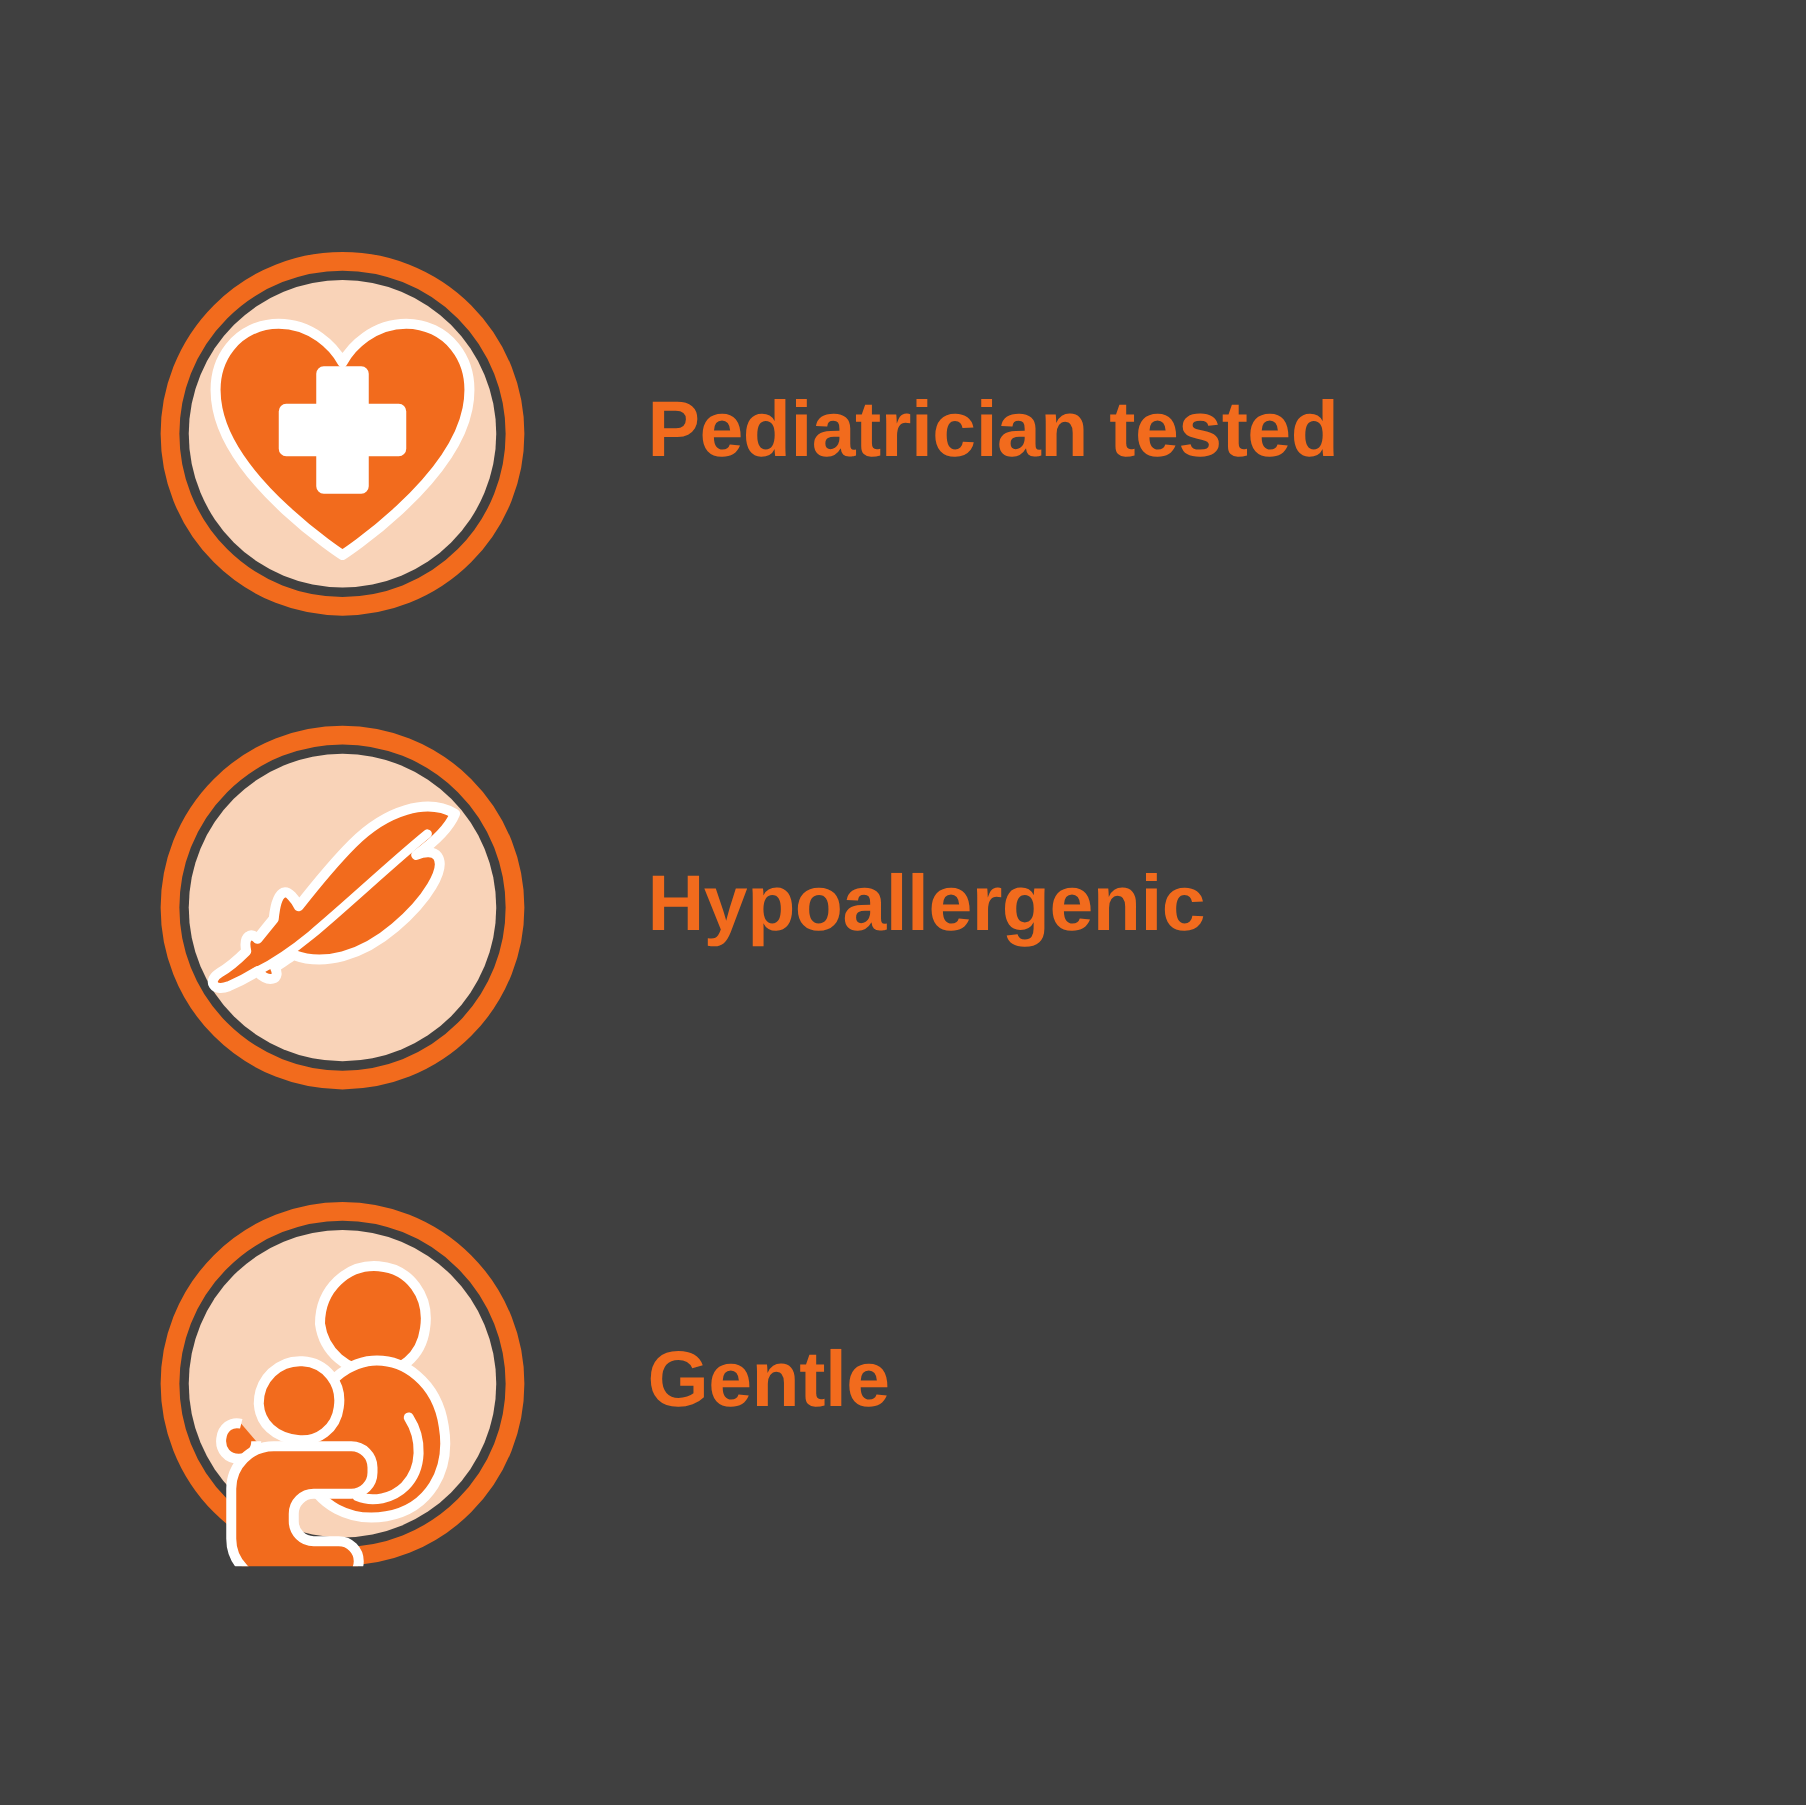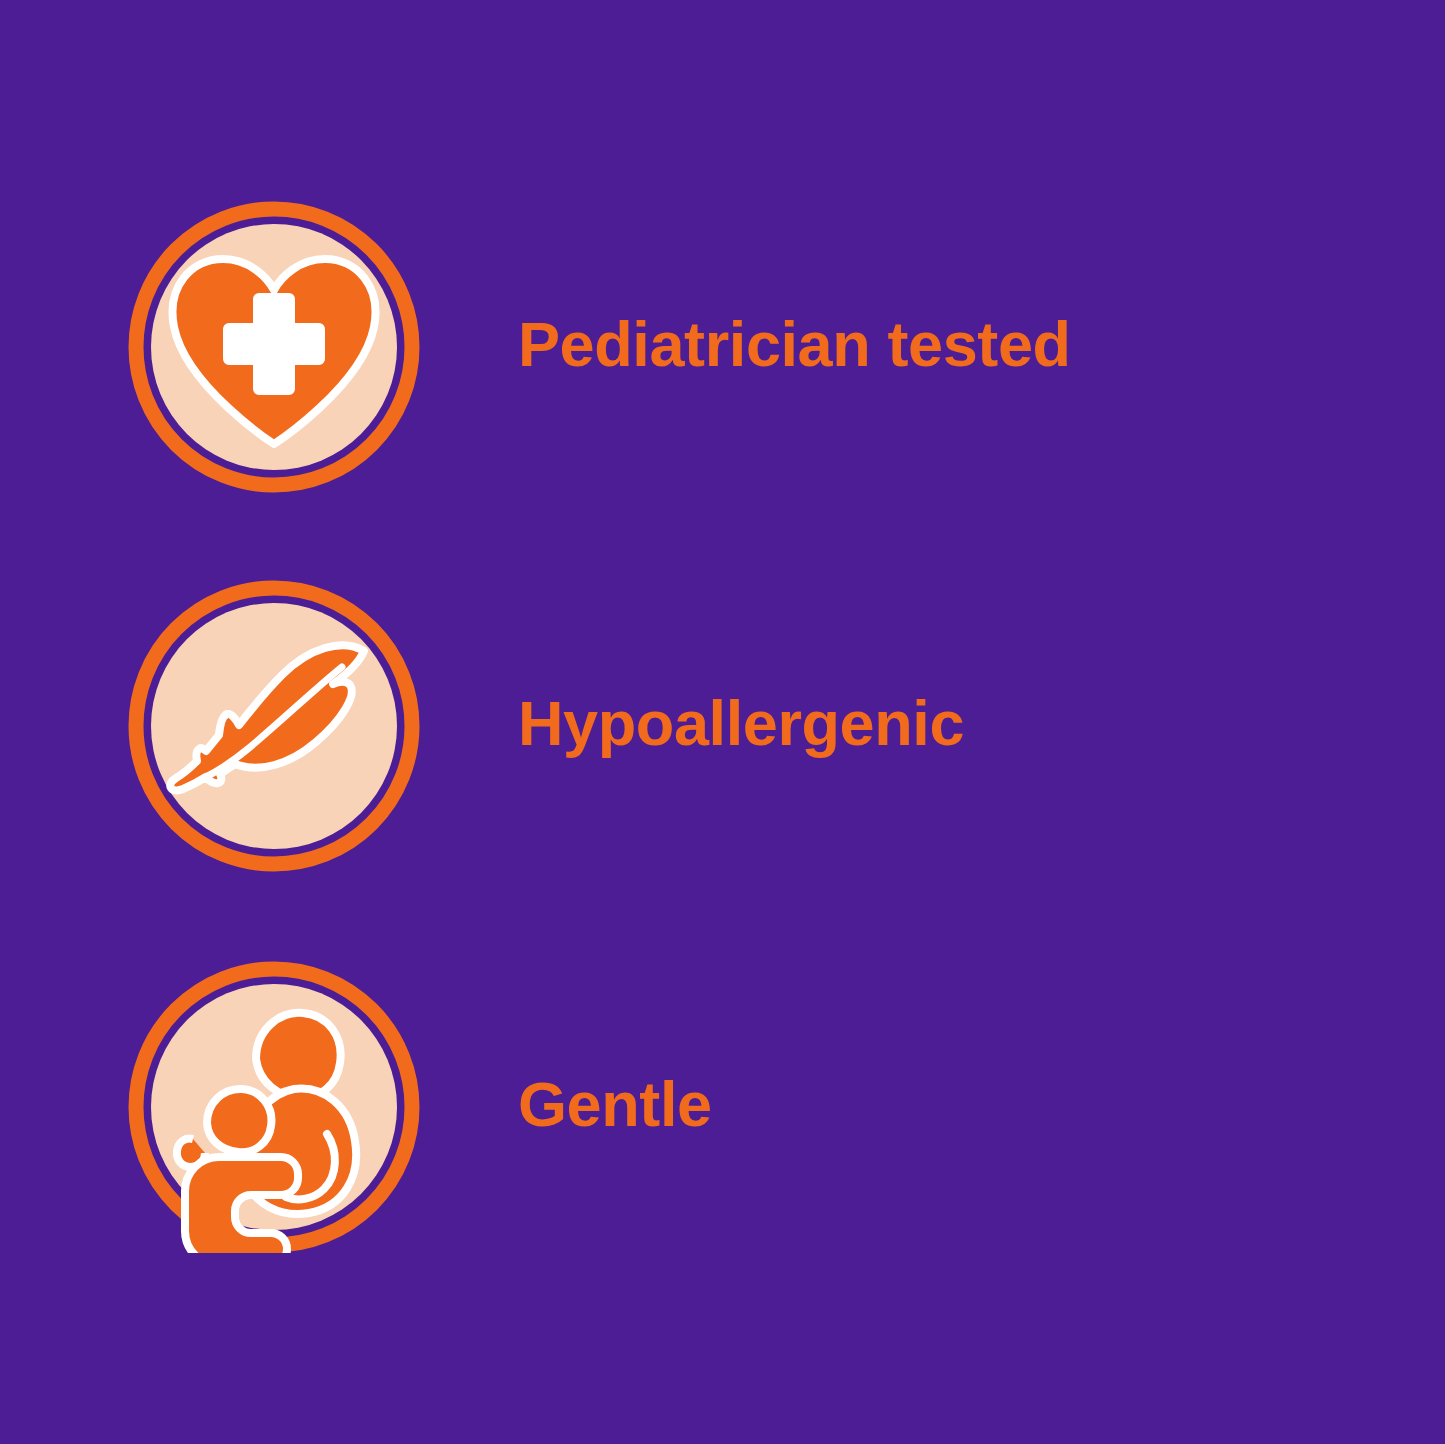--- a/index.html
+++ b/index.html
@@ -11,21 +11,21 @@
   body {
     width: 1445px;
     height: 1444px;
     font-family: "Liberation Sans", sans-serif;
     overflow: hidden;
   }
   .board {
     position: relative;
     width: 1445px;
     height: 1444px;
-    background: #4c1d95;
+    background: #404040;
   }
   .feature-row {
     position: absolute;
     left: 0;
     width: 1445px;
     height: 292px;
     display: flex;
     align-items: center;
   }
   #row-0 { top: 201px; }

